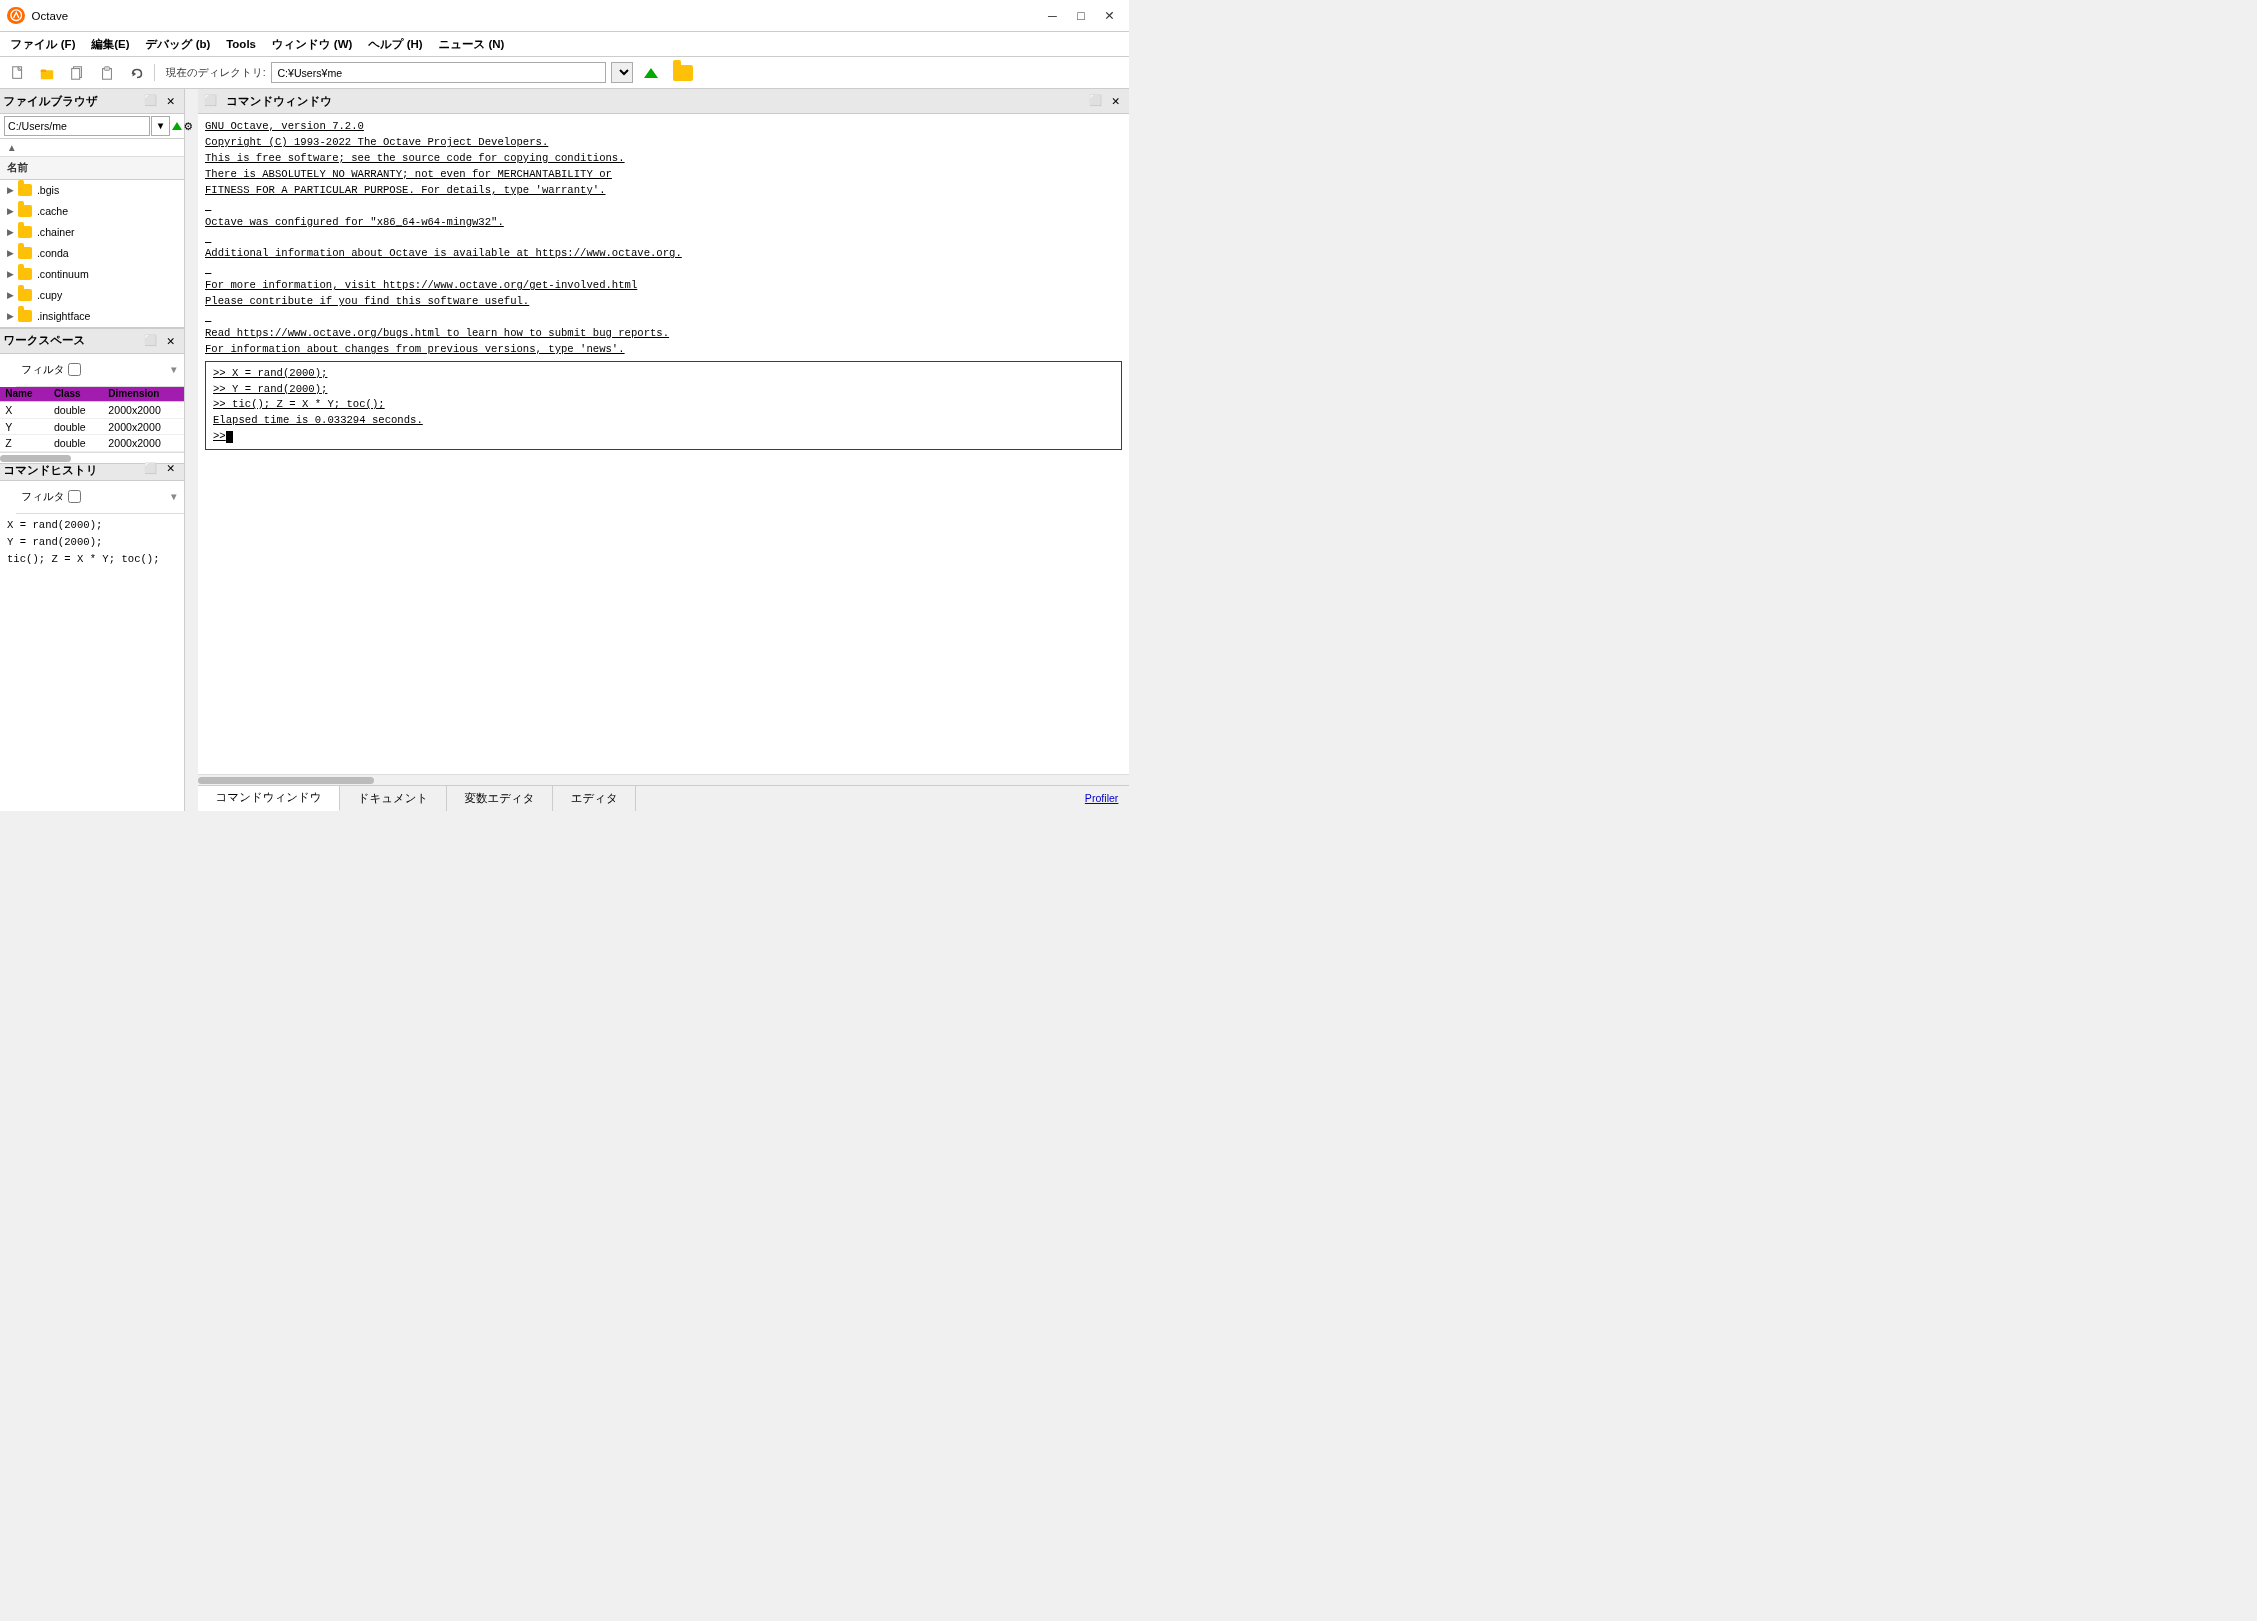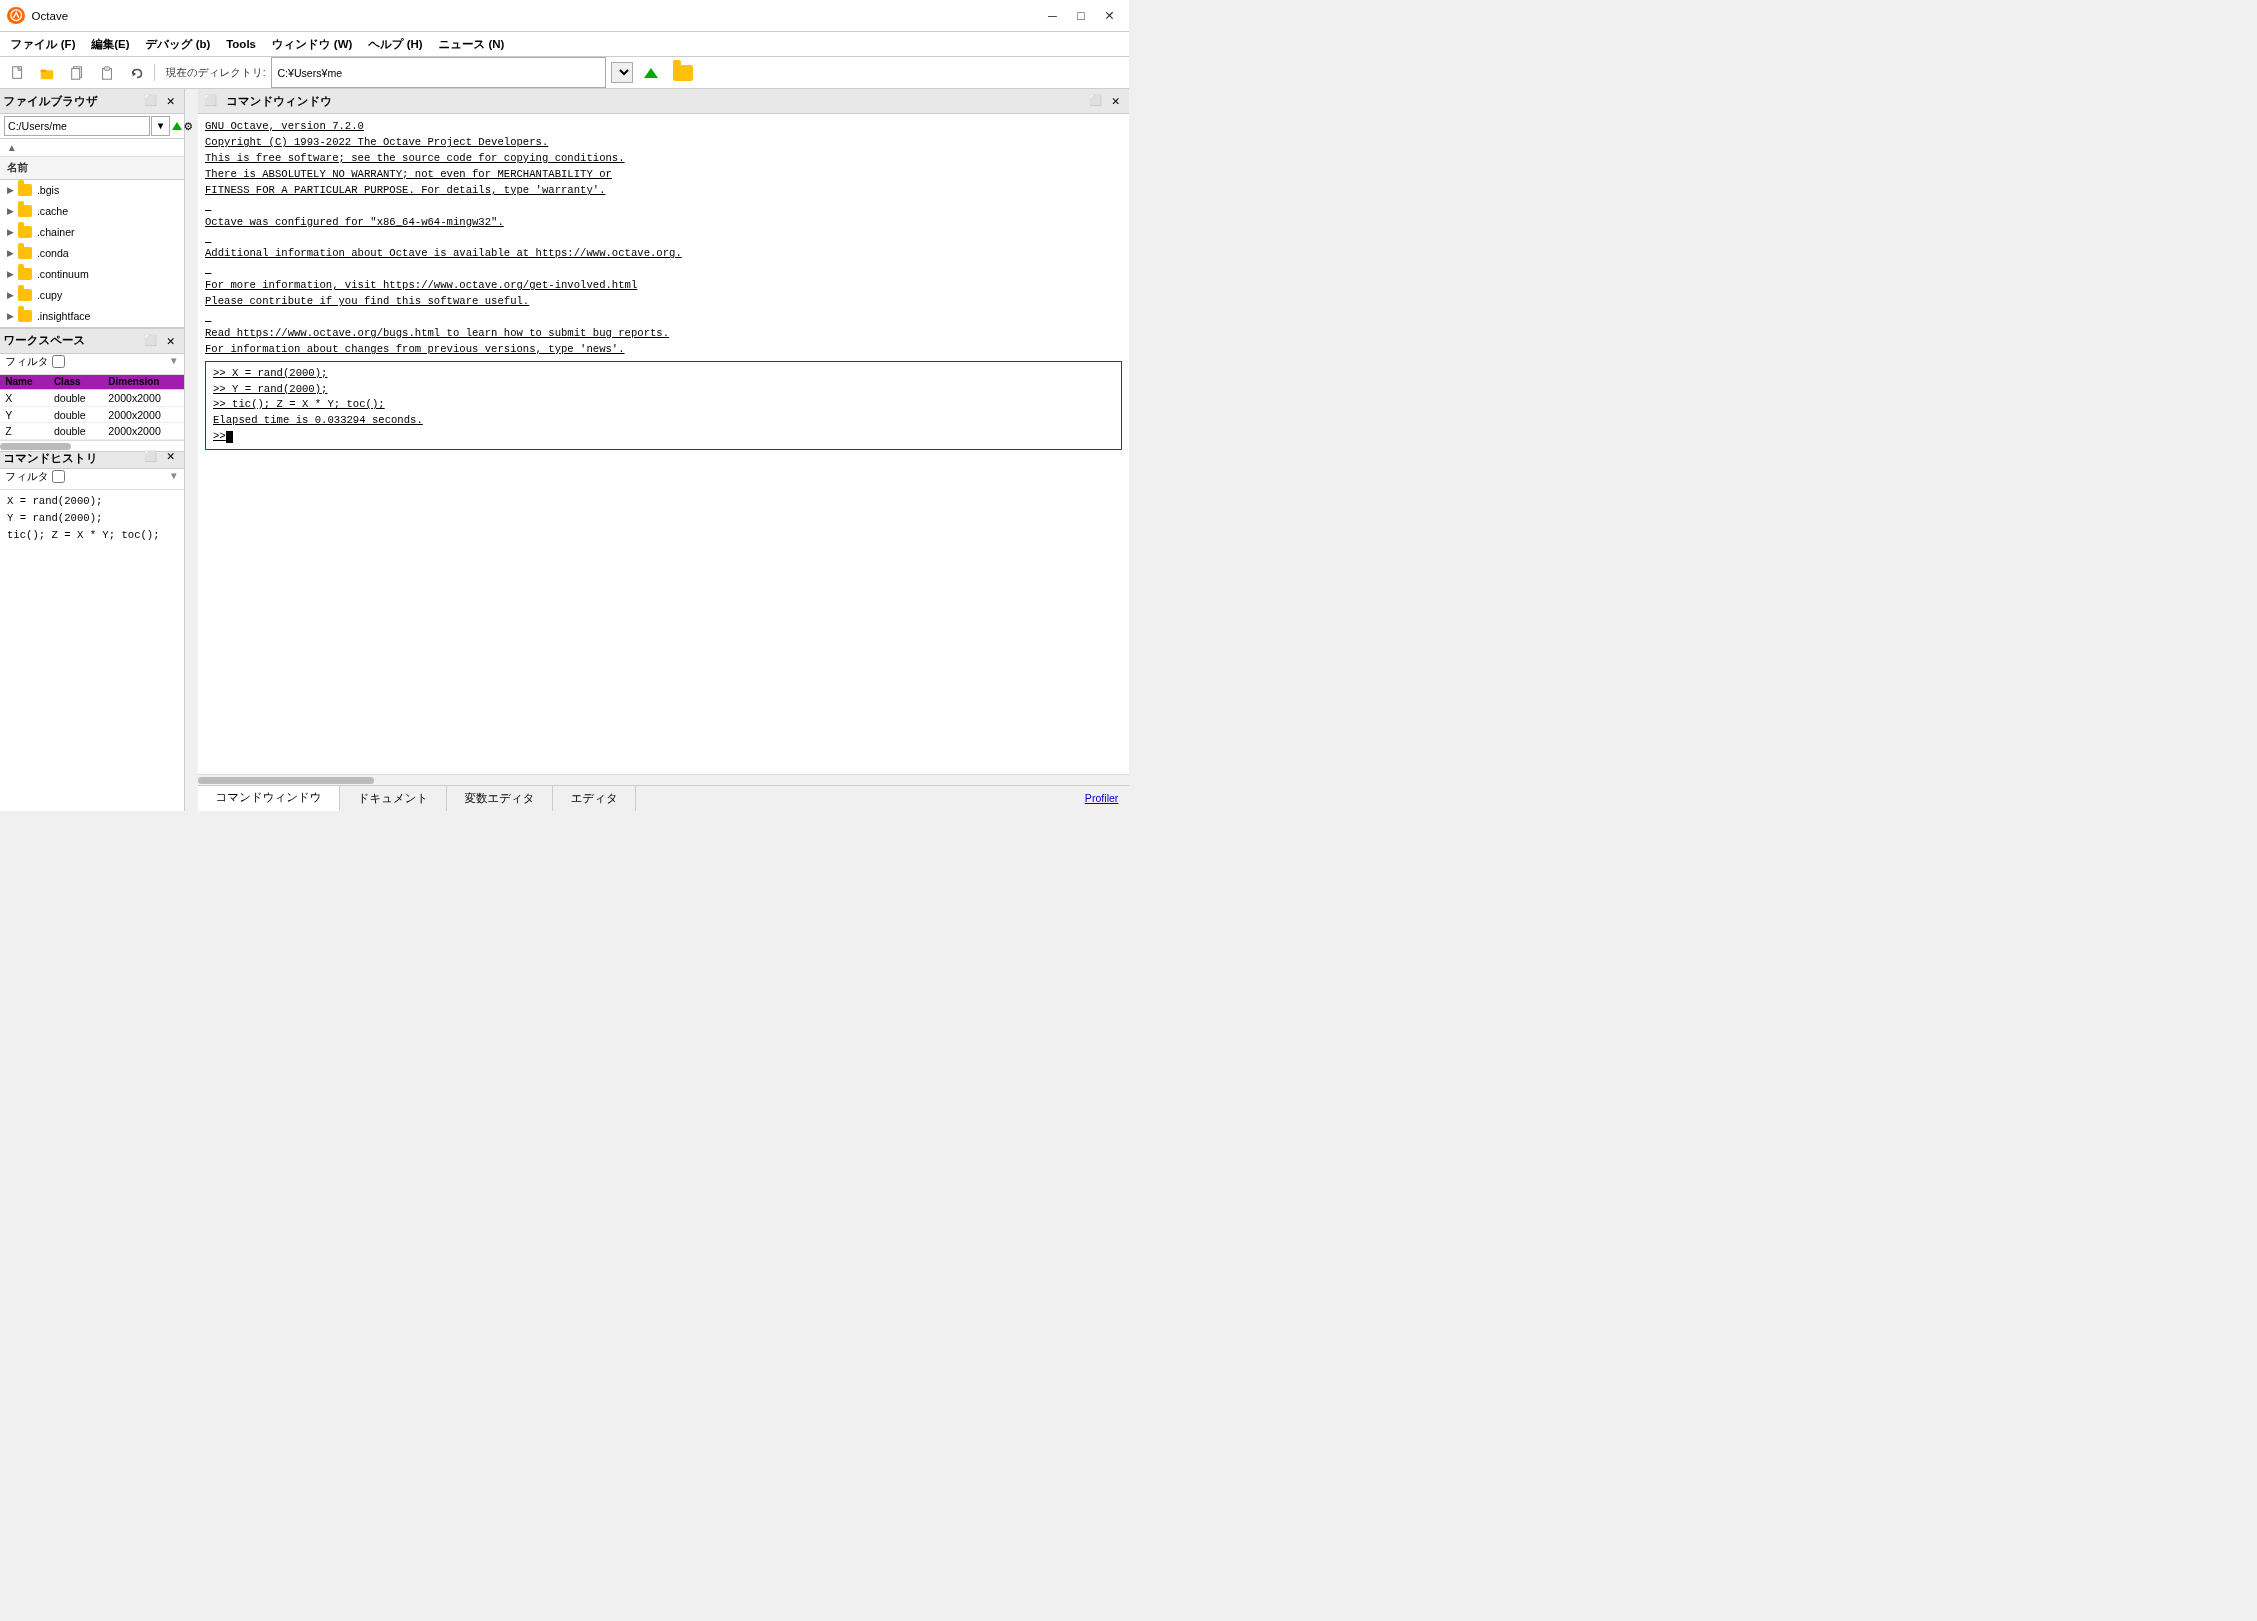--- a/index.html
+++ b/index.html
@@ -94,21 +94,21 @@
       cursor: pointer;
       display: flex;
       align-items: center;
       justify-content: center;
       border-radius: 1.8px;
     }
     .toolbar-sep { width: 0.9px; height: 17.6px; background: #ccc; margin: 0 1.8px; }
     .toolbar-label { font-size: 10.6px; margin-left: 7px; color: #333; }
     .toolbar-path {
       flex: 1;
-      height: 31px;
+      height: 21px;
       border: 0.9px solid #aaa;
       padding: 1.8px 5.3px;
       font-size: 10.6px;
       background: white;
       margin: 0 3.5px;
       max-width: 335px;
     }
 
     
     .main-content {
@@ -230,26 +230,27 @@
     .workspace-header {
       display: flex;
       align-items: center;
       background: #e8e8e8;
       border-bottom: 0.9px solid #ccc;
       padding: 1.8px 3.5px;
       height: 25px;
     }
     .filter-bar {
       display: flex;
-      align-items: flex-start;
+      align-items: center;
       padding: 1.8px 5.3px;
       border-bottom: 0.9px solid #ddd;
-      height: 21px;
+      height: 33px;
       font-size: 10.6px;
       gap: 3.5px;
+      margin-left: 16px;
     }
     .filter-checkbox {
       width: 12.4px;
       height: 12.4px;
     }
     .workspace-table {
       width: 100%;
       font-size: 10.6px;
       border-collapse: collapse;
     }

